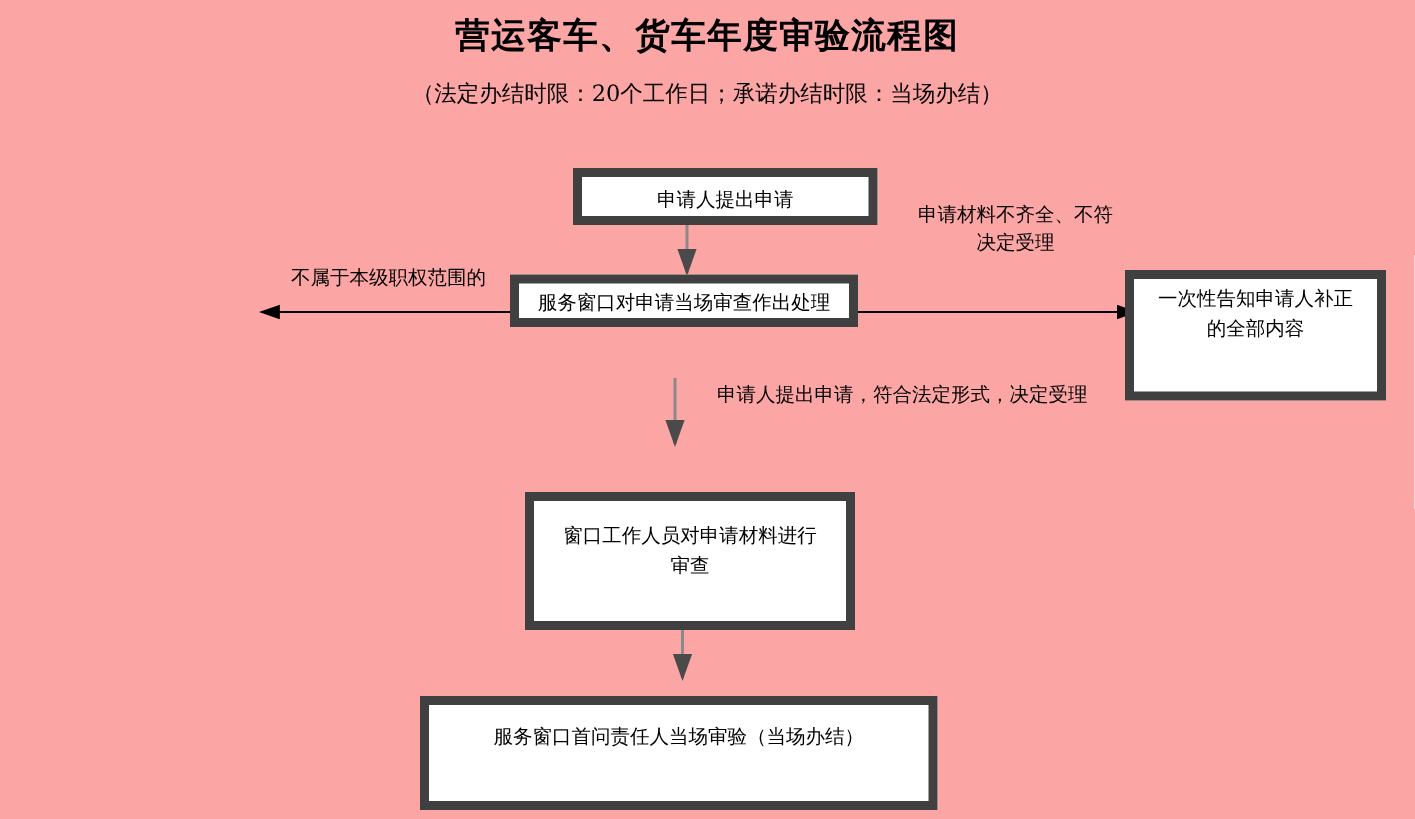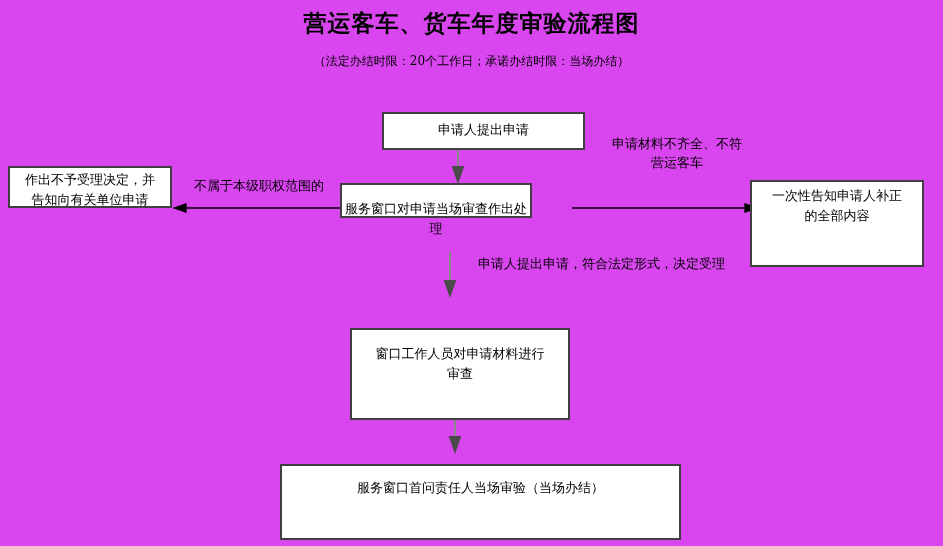--- a/index.html
+++ b/index.html
@@ -8,21 +8,21 @@
     padding: 0;
     background: #ffffff;
   }
   body {
     font-family: "DejaVu Sans", "Liberation Sans", sans-serif;
   }
   #canvas {
     position: relative;
     width: 943px;
     height: 546px;
-    background: #d946ef;
+    background: #fca5a5;
     overflow: hidden;
   }
   .title {
     position: absolute;
     left: 0;
     top: 8px;
     width: 943px;
     text-align: center;
     font-family: "DejaVu Serif", "Liberation Serif", serif;
     font-weight: bold;
@@ -31,28 +31,28 @@
     color: #000000;
     white-space: nowrap;
   }
   .subtitle {
     position: absolute;
     left: 0;
     top: 53px;
     width: 943px;
     text-align: center;
     font-family: "DejaVu Serif", "Liberation Serif", serif;
-    font-size: 12px;
+    font-size: 15px;
     color: #000000;
     white-space: nowrap;
   }
   .node {
     position: absolute;
     box-sizing: border-box;
-    border: 2px solid #404040;
+    border: 6px solid #404040;
     background: #ffffff;
     font-family: "DejaVu Serif", "Liberation Serif", serif;
     font-size: 13px;
     line-height: 20px;
     color: #000000;
     text-align: center;
     padding-top: 6px;
   }
   .edge-label {
     position: absolute;
@@ -94,49 +94,45 @@
 
     <line x1="450" y1="252" x2="450" y2="296" stroke="#8a8a8a" stroke-width="2" marker-end="url(#arrowGray)"></line>
 
     <line x1="455" y1="408" x2="455" y2="452" stroke="#8a8a8a" stroke-width="2" marker-end="url(#arrowGray)"></line>
   </svg>
 
   <div class="node" style="left:382px; top:112px; width:203px; height:38px;">
     <span>申请人提出申请</span>
   </div>
 
-  <div class="node" style="left:340px; top:183px; width:192px; height:35px; padding-top:14px;">
+  <div class="node" style="left:340px; top:183px; width:232px; height:35px; padding-top:4px;">
     <span>服务窗口对申请当场审查作出处理</span>
   </div>
 
-  <div class="node" style="left:8px; top:166px; width:164px; height:42px; padding-top:2px;">
-    <div>作出不予受理决定，并</div>
-    <div>告知向有关单位申请</div>
-  </div>
 
   <div class="node" style="left:750px; top:180px; width:174px; height:87px; padding-top:4px;">
     <div>一次性告知申请人补正</div>
     <div>的全部内容</div>
   </div>
 
   <div class="node" style="left:350px; top:328px; width:220px; height:92px; padding-top:14px;">
     <div>窗口工作人员对申请材料进行</div>
     <div>审查</div>
   </div>
 
-  <div class="node" style="left:280px; top:464px; width:401px; height:76px; padding-top:12px;">
+  <div class="node" style="left:280px; top:464px; width:345px; height:76px; padding-top:12px;">
     <span>服务窗口首问责任人当场审验（当场办结）</span>
   </div>
 
   <div class="edge-label" style="left:194px; top:140px;margin-top:36px;">
     <span>不属于本级职权范围的</span>
   </div>
 
   <div class="edge-label" style="left:612px; top:134px;">
     <div>申请材料不齐全、不符</div>
-    <div style="text-align:center;">营运客车</div>
+    <div style="text-align:center;">决定受理</div>
   </div>
 
   <div class="edge-label" style="left:478px; top:254px;">
     <span>申请人提出申请，符合法定形式，决定受理</span>
   </div>
 
 </div>
 
 </body></html>

